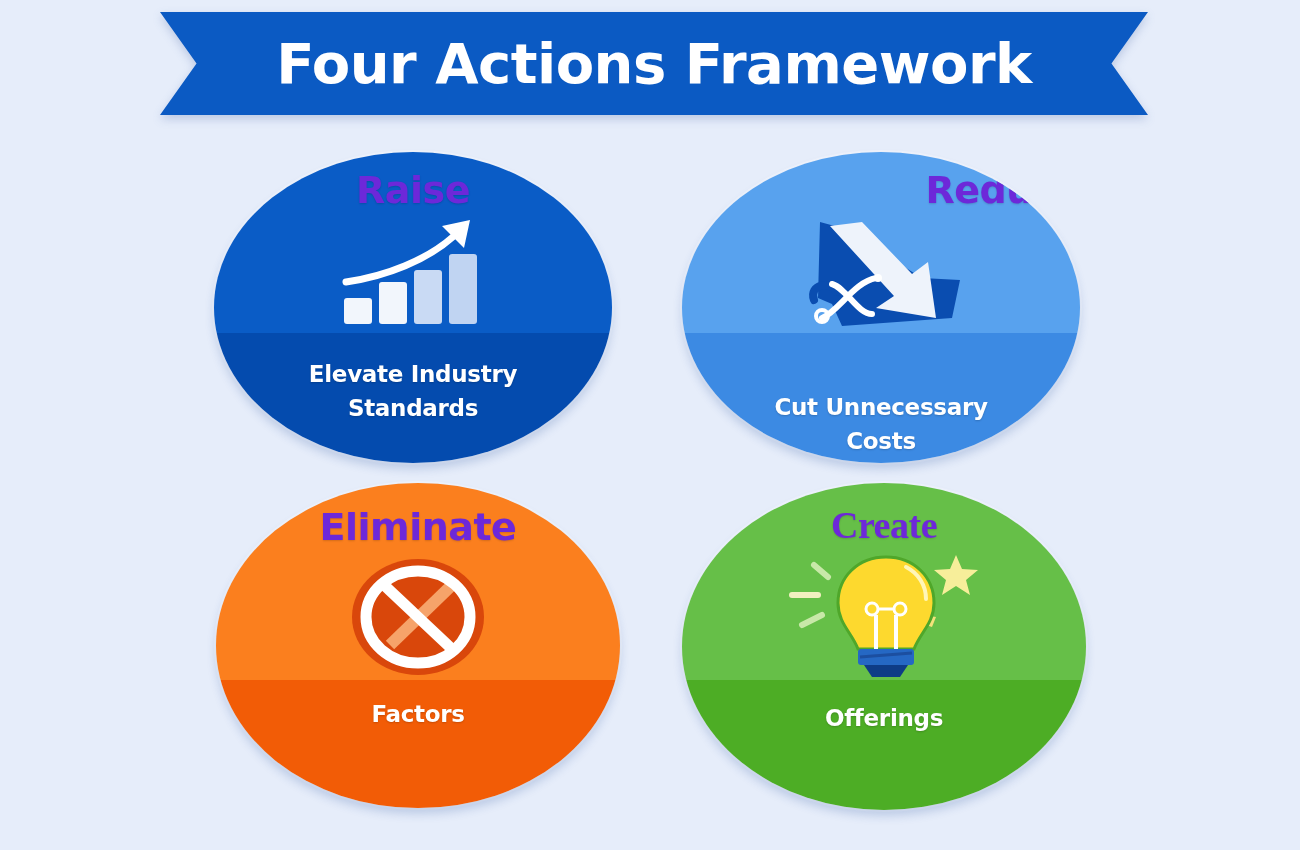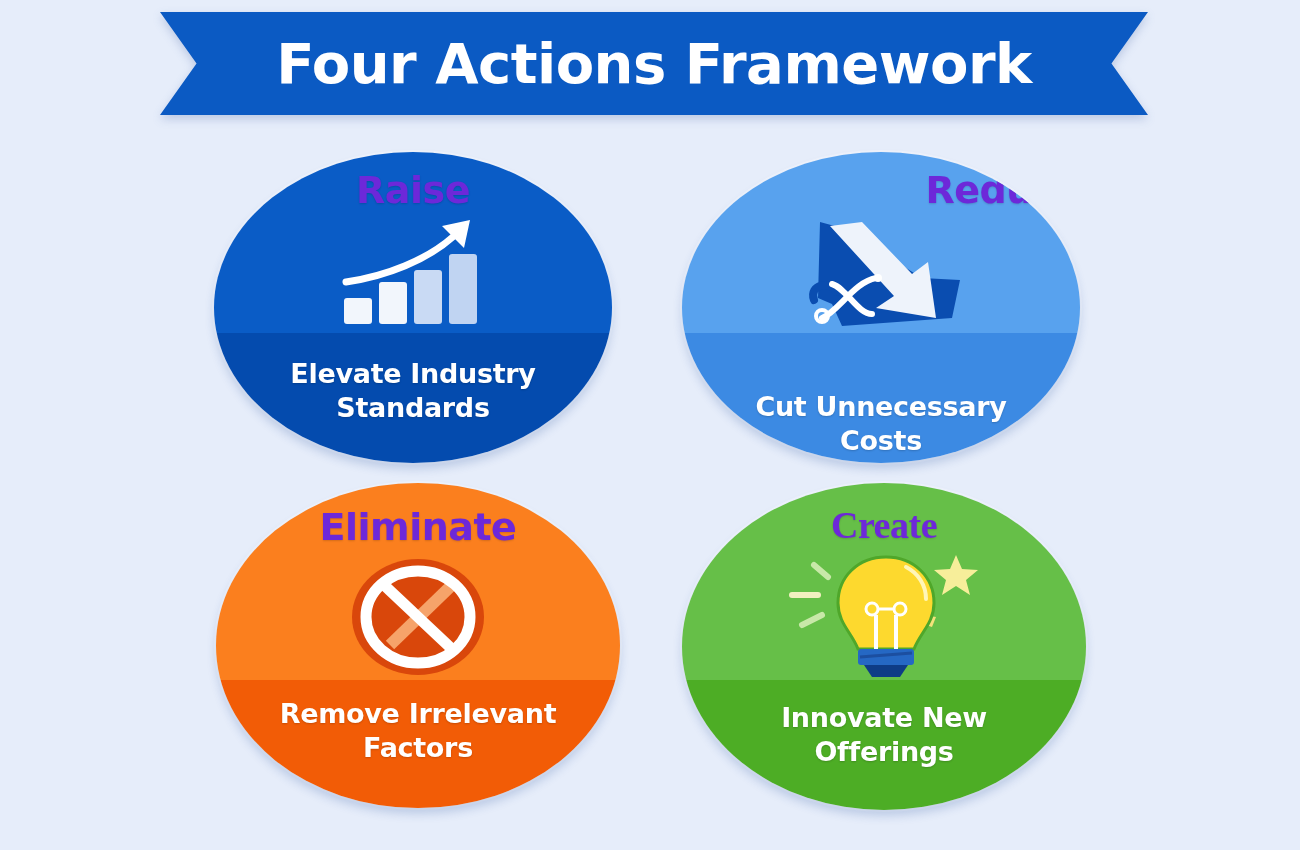--- a/index.html
+++ b/index.html
@@ -64,21 +64,21 @@
       font-size: 38px;
       letter-spacing: -0.5px;
       text-shadow: 0 1px 2px rgba(0,0,0,0.15);
     }
     .card-desc {
       position: absolute;
       left: 0; right: 0;
       text-align: center;
       color: #FFFFFF;
       font-weight: bold;
-      font-size: 27px;
+      font-size: 23px;
       line-height: 34px;
       letter-spacing: -0.3px;
       text-shadow: 0 1px 2px rgba(0,0,0,0.18);
     }
     .card-icon {
       position: absolute;
     }
     .card-icon svg { display: block; }
 
     
@@ -168,21 +168,20 @@
   <div class="card-title">Eliminate</div>
   <div class="card-icon">
     <svg width="136" height="120" viewBox="0 0 136 120">
       <ellipse cx="68" cy="60" rx="66" ry="58" fill="#D9470B"></ellipse>
       <line x1="40" y1="88" x2="102" y2="28" stroke="#F6A36A" stroke-width="12"></line>
       <ellipse cx="68" cy="60" rx="52" ry="46" fill="none" stroke="#FFFFFF" stroke-width="11"></ellipse>
       <line x1="34" y1="28" x2="104" y2="94" stroke="#FFFFFF" stroke-width="11"></line>
     </svg>
   </div>
   <div class="card-desc">
-    <div>Remove Irrelevant</div>
     <div>Factors</div>
   </div>
 </div>
 
 <div class="card" id="card-create">
   <div class="card-top" style="background:#66BF48;"></div>
   <div class="card-band" style="background:#4DAD25;"></div>
   <div class="card-title">Create</div>
   <div class="card-icon">
     <svg width="200" height="128" viewBox="0 0 200 128">
@@ -201,16 +200,15 @@
       <circle cx="86" cy="56" r="6" fill="none" stroke="#FFFFFF" stroke-width="3"></circle>
       <circle cx="114" cy="56" r="6" fill="none" stroke="#FFFFFF" stroke-width="3"></circle>
       <line x1="92" y1="56" x2="108" y2="56" stroke="#FFFFFF" stroke-width="3"></line>
 
       <rect x="72" y="96" width="56" height="16" rx="3" fill="#2568C4"></rect>
       <line x1="74" y1="104" x2="126" y2="100" stroke="#1C4FA0" stroke-width="3"></line>
       <path d="M78 112 L 122 112 L 114 124 L 86 124 Z" fill="#0E3C86"></path>
     </svg>
   </div>
   <div class="card-desc">
-    <div>Innovate New</div>
     <div>Offerings</div>
   </div>
 </div>
 
 </body></html>

